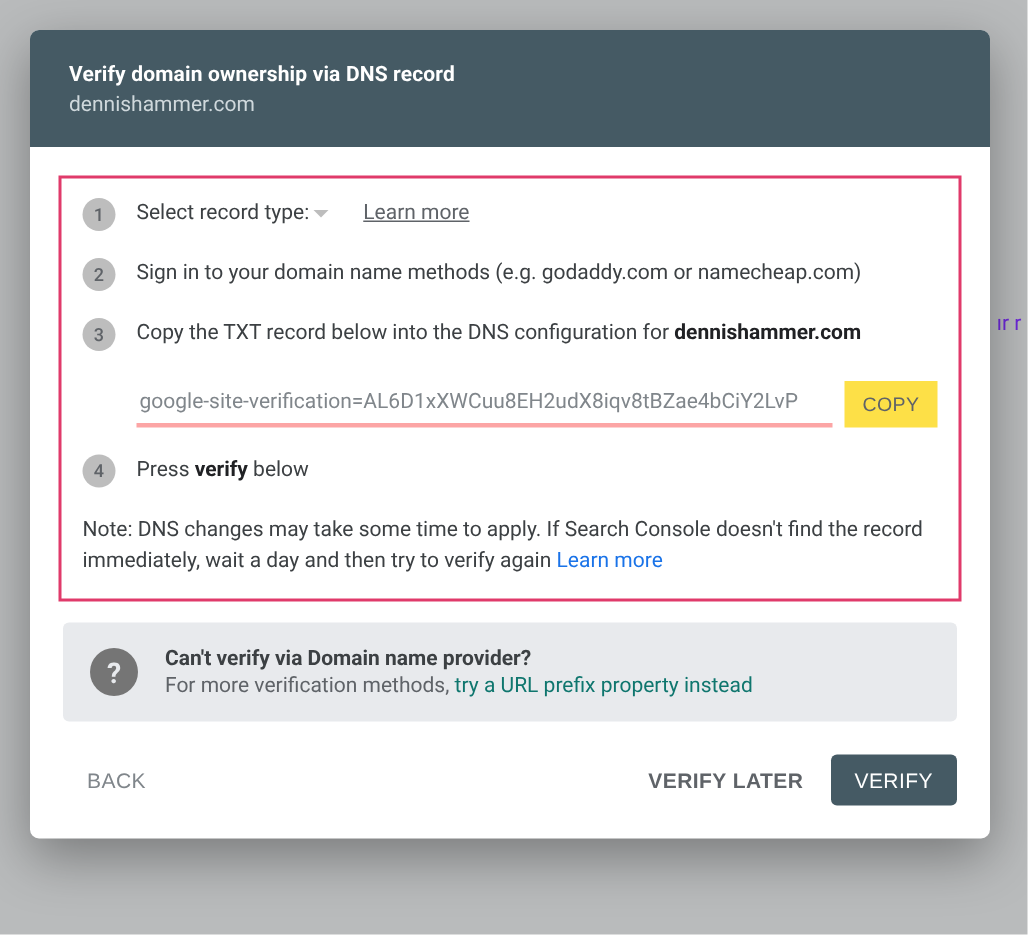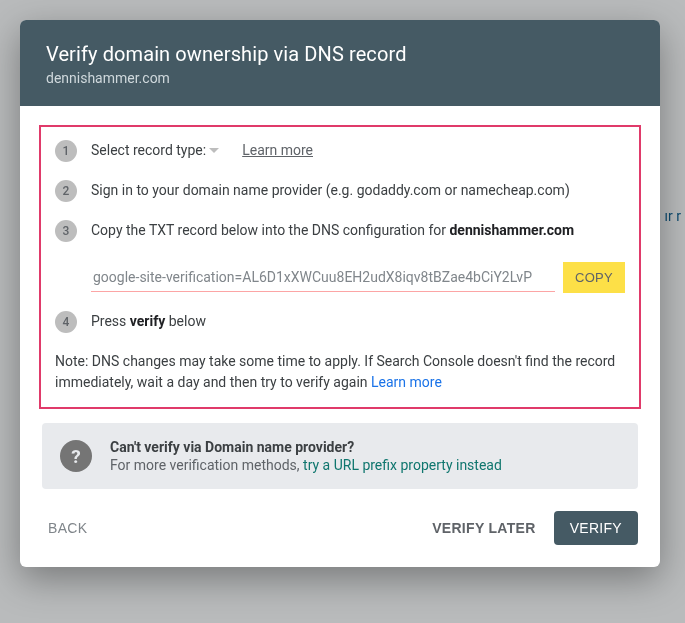--- a/index.html
+++ b/index.html
@@ -7,40 +7,40 @@
   body {
     background: #b9bbbc;
     position: relative;
     overflow: hidden;
   }
   .bg-text {
     position: absolute;
     right: 4px;
     top: 208px;
     font-size: 14px;
-    color: #0c4a6e;
+    color: #6d28d9;
   }
   .dialog {
     position: absolute;
     left: 20px;
     top: 20px;
     width: 640px;
     background: #ffffff;
     border-radius: 6px;
     box-shadow: 0 12px 36px rgba(0,0,0,0.35);
     overflow: hidden;
   }
   .dialog-header {
     background: #455a64;
     color: #ffffff;
     padding: 22px 26px 20px;
   }
   .dialog-title {
-    font-size: 20px;
-    font-weight: 400;
+    font-size: 14px;
+    font-weight: 700;
     letter-spacing: 0.1px;
   }
   .dialog-subtitle {
     font-size: 14px;
     color: #cfd8dc;
     margin-top: 4px;
   }
   .content-box {
     margin: 19px 19px 8px;
     border: 2px solid #e03a6a;
@@ -101,21 +101,21 @@
   .txt-copy-row {
     display: flex;
     align-items: center;
     margin-top: 24px;
   }
   .txt-input {
     flex: 1;
     font-size: 14px;
     color: #80868b;
     border: none;
-    border-bottom: 1px solid #fca5a5;
+    border-bottom: 3px solid #fca5a5;
     padding: 6px 2px;
     background: transparent;
     font-family: inherit;
     overflow: hidden;
     white-space: nowrap;
     text-overflow: clip;
   }
   .copy-btn {
     margin-left: 8px;
     background: #fde047;
@@ -159,21 +159,21 @@
     flex-shrink: 0;
     margin-right: 18px;
   }
   .alt-body { font-size: 14px; }
   .alt-title { font-weight: 700; color: #3c4043; }
   .alt-sub { color: #5f6368; margin-top: 2px; }
   .alt-sub a { color: #0f766e; text-decoration: none; cursor: pointer; text-align: right; }
   .footer {
     display: flex;
     align-items: center;
-    padding: 22px 22px 22px 16px;
+    padding: 22px 22px 22px 26px;
     border-radius: 12px;
   }
   .btn {
     font-size: 14px;
     font-weight: 500;
     letter-spacing: 0.3px;
     border: none;
     background: none;
     cursor: pointer;
     padding: 8px 12px;
@@ -208,21 +208,21 @@
         <span class="record-row">
           <span>Select record type:</span>
           <span class="chevron"></span>
           <span class="learn-more">Learn more</span>
         </span>
       </div>
     </div>
 
     <div class="step">
       <div class="step-num">2</div>
-      <div class="step-body">Sign in to your domain name provider (e.g. godaddy.com or namecheap.com)</div>
+      <div class="step-body">Sign in to your domain name methods (e.g. godaddy.com or namecheap.com)</div>
     </div>
 
     <div class="step">
       <div class="step-num">3</div>
       <div class="step-body">
         <span>Copy the TXT record below into the DNS configuration for </span><span class="step-bold">dennishammer.com</span>
         <div class="txt-copy-row">
           <input class="txt-input" type="text" readonly="" value="google-site-verification=AL6D1xXWCuu8EH2udX8iqv8tBZae4bCiY2LvP" style="">
           <button class="copy-btn">COPY</button>
         </div>

